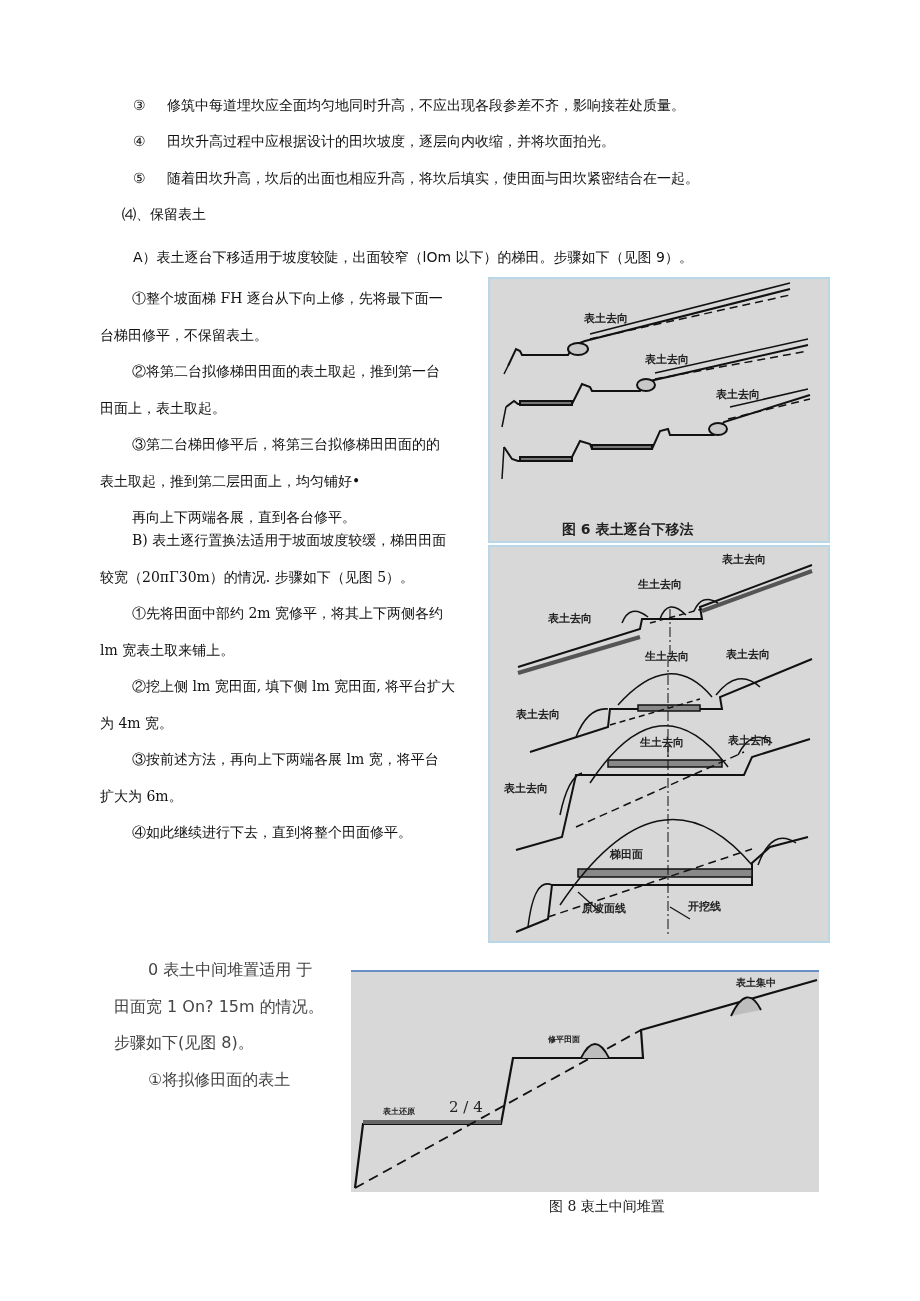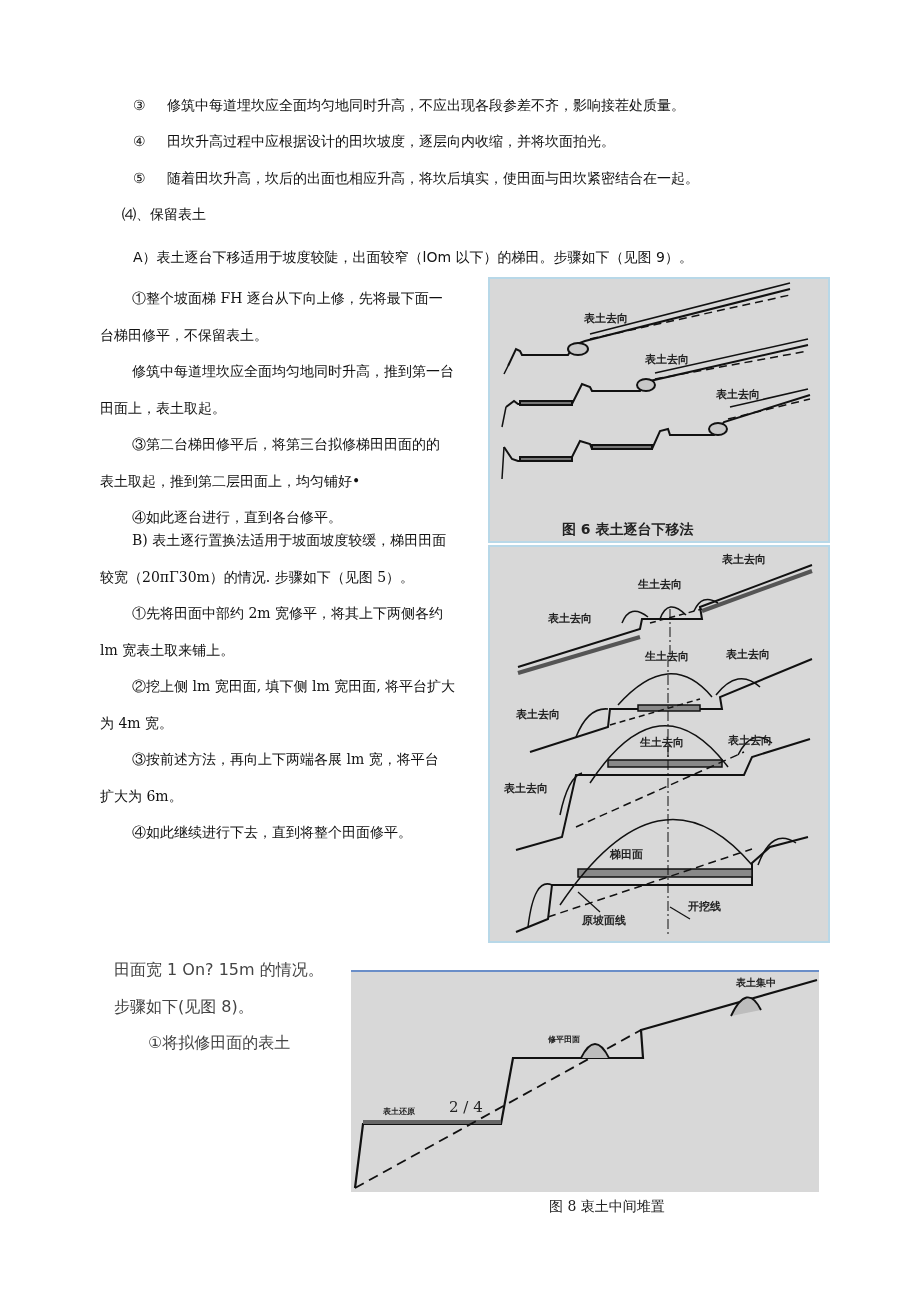--- a/index.html
+++ b/index.html
@@ -31,25 +31,25 @@
 <div class="line" style="left:133px; top:169px;">
   <span class="num">⑤</span><span>随着田坎升高，坎后的出面也相应升高，将坎后填实，使田面与田坎紧密结合在一起。</span>
 </div>
 <div class="line" style="left:122px; top:205px;">⑷、保留表土</div>
 
 <div class="line sans" style="left:133px; top:248px; font-size:14px;">A）表土逐台下移适用于坡度较陡，出面较窄（lOm 以下）的梯田。步骤如下（见图 9）。</div>
 
 <div class="para" style="top:280px;">
   <p class="indent">①整个坡面梯 FH 逐台从下向上修，先将最下面一</p>
   <p>台梯田修平，不保留表土。</p>
-  <p class="indent">修筑中每道埋坎应全面均匀地同时升高，推到第一台</p>
+  <p class="indent">②将第二台拟修梯田田面的表土取起，推到第一台</p>
   <p>田面上，表土取起。</p>
   <p class="indent">③第二台梯田修平后，将第三台拟修梯田田面的的</p>
   <p>表土取起，推到第二层田面上，均匀铺好•</p>
-  <p class="indent">④如此逐台进行，直到各台修平。</p>
+  <p class="indent">再向上下两端各展，直到各台修平。</p>
 </div>
 
 <div class="para" style="top:522px;">
   <p class="indent">B) 表土逐行置换法适用于坡面坡度较缓，梯田田面</p>
   <p>较宽（20πΓ30m）的情况. 步骤如下（见图 5）。</p>
   <p class="indent">①先将田面中部约 2m 宽修平，将其上下两侧各约</p>
   <p>lm 宽表土取来铺上。</p>
   <p class="indent">②挖上侧 lm 宽田面, 填下侧 lm 宽田面, 将平台扩大</p>
   <p>为 4m 宽。</p>
   <p class="indent">③按前述方法，再向上下两端各展 lm 宽，将平台</p>
@@ -131,25 +131,26 @@
   <span class="figlabel" style="left:232px; top:5px; font-size:11px;">表土去向</span>
   <span class="figlabel" style="left:148px; top:30px; font-size:11px;">生土去向</span>
   <span class="figlabel" style="left:58px; top:64px; font-size:11px;">表土去向</span>
   <span class="figlabel" style="left:155px; top:102px; font-size:11px;">生土去向</span>
   <span class="figlabel" style="left:236px; top:100px; font-size:11px;">表土去向</span>
   <span class="figlabel" style="left:26px; top:160px; font-size:11px;">表土去向</span>
   <span class="figlabel" style="left:150px; top:188px; font-size:11px;">生土去向</span>
   <span class="figlabel" style="left:238px; top:186px; font-size:11px;">表土去向</span>
   <span class="figlabel" style="left:14px; top:234px; font-size:11px;">表土去向</span>
   <span class="figlabel" style="left:120px; top:300px; font-size:11px;">梯田面</span>
-  <span class="figlabel" style="left:92px; top:366px; font-size:11px;">原坡面线</span>
+  <span class="figlabel" style="left:92px; top:354px; font-size:11px;">原坡面线</span>
   <span class="figlabel" style="left:198px; top:352px; font-size:11px;">开挖线</span>
 </div>
 
 <div class="para2">
+  <p style="text-indent:34px;">0 表土中间堆置适用  于</p>
   <p>田面宽 1 On? 15m 的情况。</p>
   <p>步骤如下(见图 8)。</p>
   <p style="text-indent:34px;">①将拟修田面的表土</p>
 </div>
 
 <div class="fig" style="left:351px; top:970px; width:468px; height:222px; border:none; border-top:2px solid #6a8ec8;">
   <svg width="468" height="222" viewBox="0 0 468 222">
     <g stroke="#111" stroke-width="2.2" fill="none">
       <path d="M4 216 L12 152 L150 152 L162 86 L292 86 L290 58 L466 8"></path>
       <path d="M12 150 L150 150" stroke-width="4" stroke="#666"></path>

